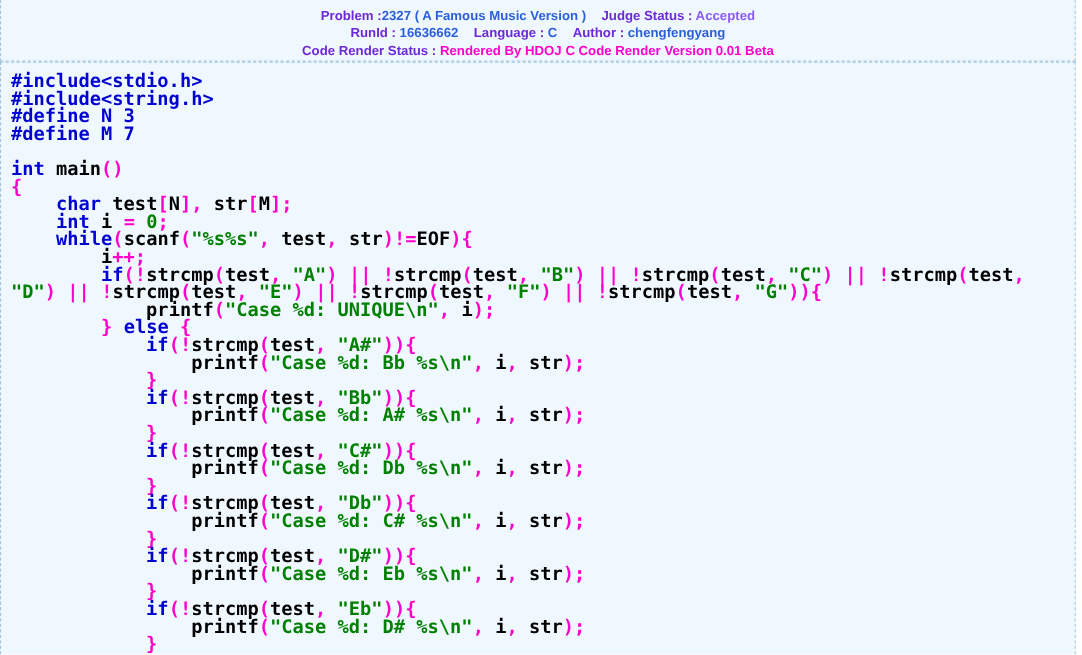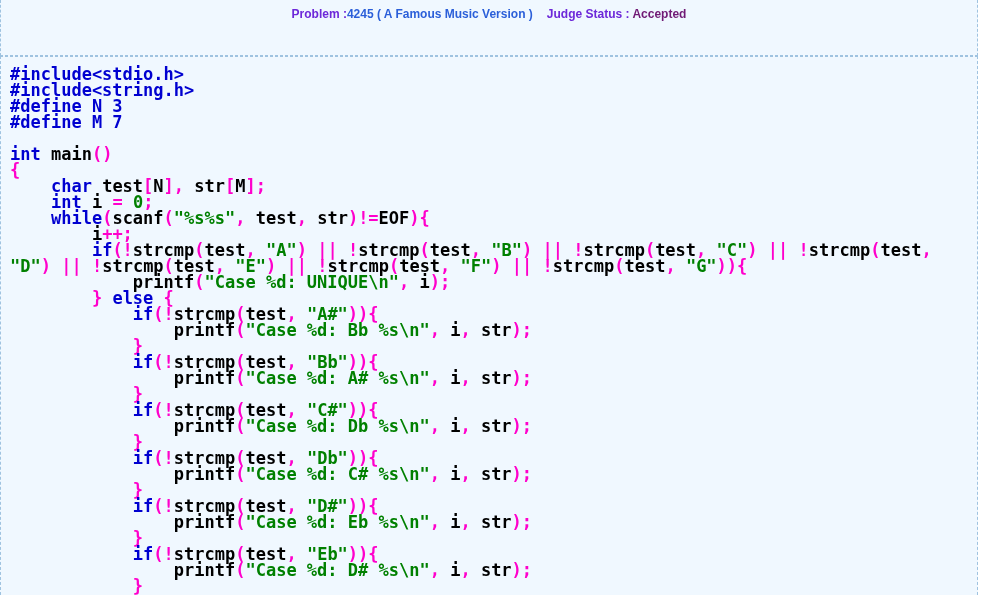--- a/index.html
+++ b/index.html
@@ -35,21 +35,21 @@
   .hdr-line {
     font-family: "Liberation Sans", sans-serif;
     font-size: 12px;
     font-weight: bold;
     line-height: 16px;
     white-space: nowrap;
     letter-spacing: 0px;
   }
   .lbl       { color: #6d28d9; }
   .val-blue  { color: #2b5fd9; }
-  .val-red   { color: #701a75; }
+  .val-red   { color: #8b5cf6; }
   .val-mag   { color: #ff00cc; }
   .gap       { display: inline-block; width: 14px; }
 
   
   #code-panel {
     border: 1px dashed #9fc3e0;
     border-bottom: none;
     background: #f0f8ff;
     box-sizing: border-box;
     padding: 8px 0 0 8px;
@@ -78,26 +78,36 @@
   .fn { color: #000000; font-weight: bold; }  
 </style>
 </head>
 <body>
 
 <div id="page">
 
   <div id="header-panel">
 
     <div class="hdr-line">
-      <span class="lbl">Problem :</span><span class="val-blue">4245</span>
+      <span class="lbl">Problem :</span><span class="val-blue">2327</span>
       <span class="val-blue">( A Famous Music Version )</span><span class="gap"></span><span class="lbl">Judge Status :</span>
       <span class="val-red">Accepted</span>
     </div>
 
+    <div class="hdr-line">
+      <span class="lbl">RunId :</span>
+      <span class="val-blue">16636662</span><span class="gap"></span><span class="lbl">Language :</span>
+      <span class="val-blue">C</span><span class="gap"></span><span class="lbl">Author :</span>
+      <span class="val-blue">chengfengyang</span>
+    </div>
 
+    <div class="hdr-line">
+      <span class="lbl">Code Render Status :</span>
+      <span class="val-mag">Rendered By HDOJ C Code Render Version 0.01 Beta</span>
+    </div>
 
   </div>
 
   <div id="code-panel">
     <pre id="code"><span class="pp">#include&lt;stdio.h&gt;</span>
 <span class="pp">#include&lt;string.h&gt;</span>
 <span class="pp">#define N 3</span>
 <span class="pp">#define M 7</span>
 
 <span class="k">int</span><span class="id"> </span><span class="fn">main</span><span class="p">()</span>

